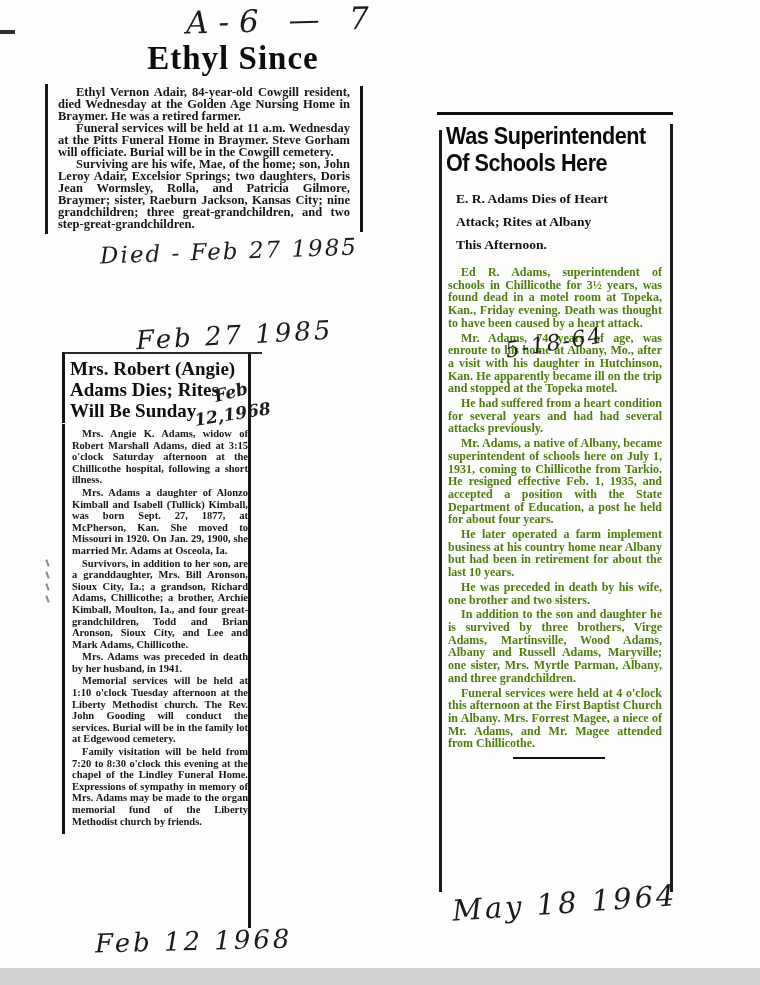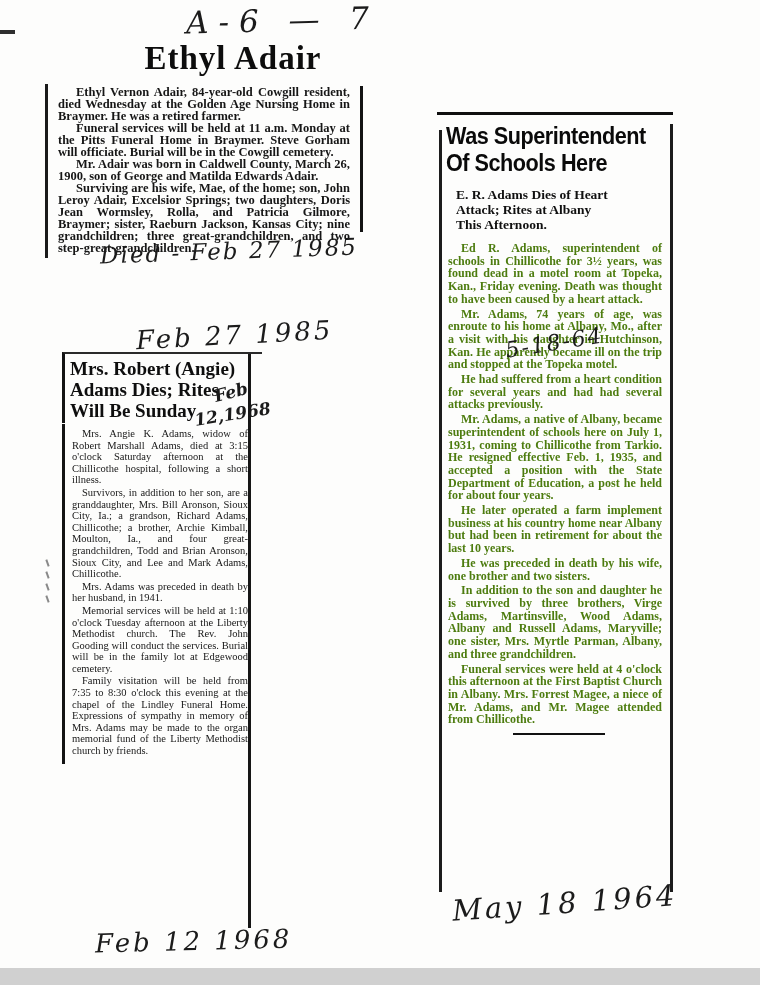--- a/index.html
+++ b/index.html
@@ -43,82 +43,82 @@
   .angie-headbox {
     position:relative; border-left:3px solid #131313; border-top:2px solid #2a2a2a;
     padding:4px 0 2px 5px; width:192px;
   }
   .angie-headline { margin:0; width:185px; font-size:19px; line-height:21px; font-weight:700; color:#0e0e0e; }
   .hw-feb   { left:152px; top:30px; font-size:17px; transform:rotate(-14deg); font-weight:700; }
   .hw-12-68 { left:132px; top:52px; font-size:17px; transform:rotate(-9deg); font-weight:700; }
   .angie-body {
     border-left:3px solid #131313; width:176px;
     padding:4px 2px 6px 7px; margin-top:1px;
-    font-size:10.5px; line-height:11.6px; font-weight:400; text-align:justify; color:#171717;
+    font-size:10.5px; line-height:11.6px; font-weight:700; text-align:justify; color:#171717;
   }
   .angie-body p { margin:0 0 1px; text-indent:10px; }
   .angie-rule-right { position:absolute; left:186px; top:2px; width:2.5px; height:574px; background:#161616; }
   
   .clip-er { position:absolute; left:437px; top:112px; width:238px; }
   .er-toprule { width:236px; height:3px; background:#0f0f0f; margin:0 0 8px 0; }
   .er-rule-left  { position:absolute; left:2px;  top:18px; width:2.5px; height:762px; background:#1c1c1c; }
   .er-rule-right { position:absolute; left:233px; top:12px; width:2.5px; height:768px; background:#1c1c1c; }
   .er-headline {
     margin:0 0 10px 9px; width:222px;
     font-family:"Liberation Sans", sans-serif; font-weight:700;
     font-size:23px; line-height:27px; letter-spacing:-0.5px; color:#0a0a0a;
     transform:scaleX(0.94); transform-origin:left top;
   }
-  .er-subhead { margin:0 0 2px 19px; width:162px; font-size:13.5px; line-height:15px; font-weight:700; color:#101010; }
+  .er-subhead { margin:0 0 2px 19px; width:162px; font-size:13.5px; line-height:23px; font-weight:700; color:#101010; }
   .hw-5-18 { left:68px; top:218px; font-size:22px; letter-spacing:2px; transform:rotate(-9deg); }
   .er-body {
     padding:8px 13px 0 11px;
     font-size:12px; line-height:12.7px; font-weight:700; text-align:justify; color:#4d7c0f;
   }
   .er-body p { margin:0 0 2px; text-indent:13px; }
   .er-endrule { width:92px; height:2px; background:#111; margin:7px 0 0 76px; }
 </style>
 </head>
 <body>
 
 <div class="page">
 
   <div class="corner-dash"></div>
 
   <div class="hw hw-code">A-6 — 7</div>
 
   <section class="clip-adair">
-    <h1 class="adair-headline">Ethyl Adair</h1>
+    <h1 class="adair-headline">Ethyl Since</h1>
     <div class="adair-body">
 
     <p>Ethyl Vernon Adair, 84-year-old Cowgill resident, died Wednesday at the Golden Age Nursing Home in Braymer. He was a retired farmer.</p>
-        <p>Funeral services will be held at 11 a.m. Monday at the Pitts Funeral Home in Braymer. Steve Gorham will officiate. Burial will be in the Cowgill cemetery.</p>
-        <p>Mr. Adair was born in Caldwell County, March 26, 1900, son of George and Matilda Edwards Adair.</p>
+        <p>Funeral services will be held at 11 a.m. Wednesday at the Pitts Funeral Home in Braymer. Steve Gorham will officiate. Burial will be in the Cowgill cemetery.</p>
         <p>Surviving are his wife, Mae, of the home; son, John Leroy Adair, Excelsior Springs; two daughters, Doris Jean Wormsley, Rolla, and Patricia Gilmore, Braymer; sister, Raeburn Jackson, Kansas City; nine grandchildren; three great-grandchildren, and two step-great-grandchildren.</p>
       </div>
     <div class="adair-rule-right"></div>
   </section>
 
   <div class="hw hw-died">Died - Feb 27 1985</div>
 
   <div class="hw hw-1985">Feb 27 1985</div>
 
   <section class="clip-angie">
     <div class="angie-headbox">
       <h2 class="angie-headline">Mrs. Robert (Angie) Adams Dies; Rites Will Be Sunday</h2>
     </div>
     <div class="hw hw-feb">Feb</div>
     <div class="hw hw-12-68">12,1968</div>
     <div class="angie-body">
 
     <p>Mrs. Angie K. Adams, widow of Robert Marshall Adams, died at 3:15 o'clock Saturday afternoon at the Chillicothe hospital, following a short illness.</p>
+        <p>Mrs. Adams a daughter of Alonzo Kimball and Isabell (Tullick) Kimball, was born Sept. 27, 1877, at McPherson, Kan.  She moved to Missouri in 1920.  On Jan. 29, 1900, she married Mr. Adams at Osceola, Ia.</p>
         <p>Survivors, in addition to her son, are a granddaughter, Mrs. Bill Aronson, Sioux City, Ia.; a grandson, Richard Adams, Chillicothe; a brother, Archie Kimball, Moulton, Ia., and four great-grandchildren, Todd and Brian Aronson, Sioux City, and Lee and Mark Adams, Chillicothe.</p>
         <p>Mrs. Adams was preceded in death by her husband, in 1941.</p>
         <p>Memorial services will be held at 1:10 o'clock Tuesday afternoon at the Liberty Methodist church. The Rev. John Gooding will conduct the services.  Burial will be in the family lot at Edgewood cemetery.</p>
-        <p>Family visitation will be held from 7:35 to 8:30 o'clock this evening at the chapel of the Lindley Funeral Home.  Expressions of sympathy in memory of Mrs. Adams may be made to the organ memorial fund of the Liberty Methodist church by friends.</p>
+        <p>Family visitation will be held from 7:20 to 8:30 o'clock this evening at the chapel of the Lindley Funeral Home.  Expressions of sympathy in memory of Mrs. Adams may be made to the organ memorial fund of the Liberty Methodist church by friends.</p>
       </div>
     <div class="angie-rule-right"></div>
   </section>
 
   <div class="pencil-marks">
     <i></i>
       <i></i>
       <i></i>
       <i></i>
   </div>

